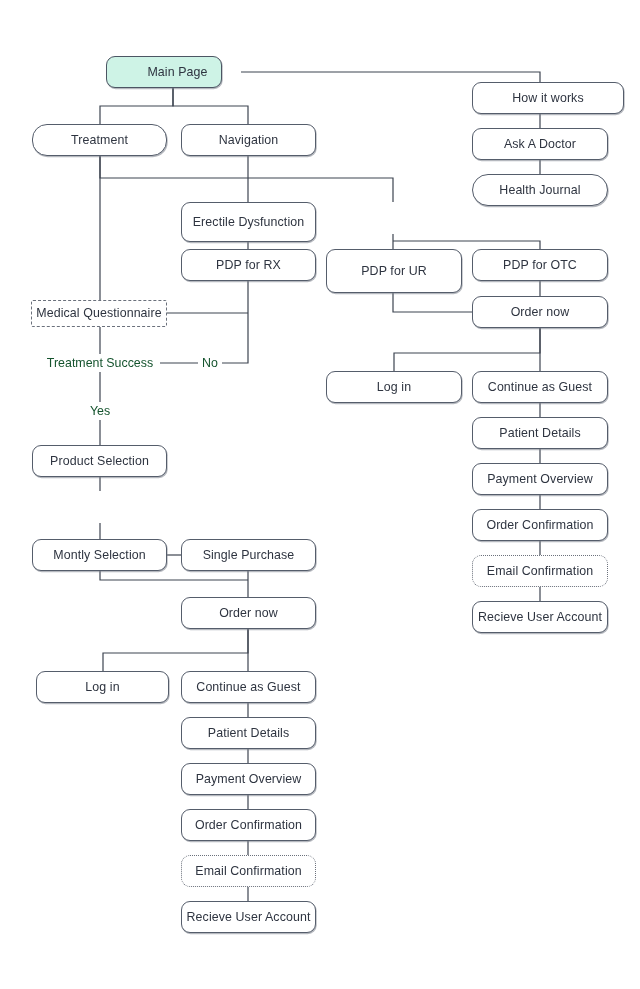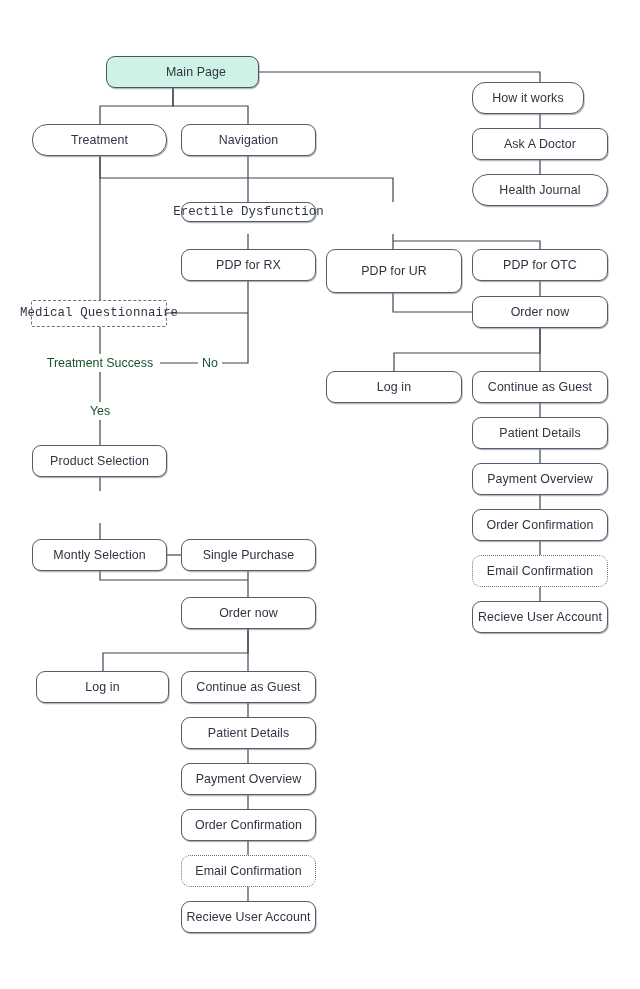--- a/index.html
+++ b/index.html
@@ -111,31 +111,31 @@
       <path d="M248,571 L248,597" class="edge"></path>
       <path d="M248,629 L248,653 L103,653 L103,671" class="edge"></path>
       <path d="M248,629 L248,671" class="edge"></path>
       <path d="M248,703 L248,717" class="edge"></path>
       <path d="M248,749 L248,763" class="edge"></path>
       <path d="M248,795 L248,809" class="edge"></path>
       <path d="M248,841 L248,855" class="edge"></path>
       <path d="M248,887 L248,901" class="edge"></path>
     </svg>
   <div id="node-layer" style="position:absolute;left:0;top:0;width:640px;height:989px;">
-      <div class="node-box mint" style="left: 106px; top: 56px; width: 153px; height: 32px; padding-left: 27px;">Main Page</div>
+      <div class="node-box mint" style="left: 106px; top: 56px; width: 116px; height: 32px; padding-left: 27px;">Main Page</div>
       <div class="node-box" style="left: 32px; top: 124px; width: 135px; height: 32px; border-radius: 15px;">Treatment</div>
       <div class="node-box" style="left: 181px; top: 124px; width: 135px; height: 32px;">Navigation</div>
-      <div class="node-box" style="left: 472px; top: 82px; width: 112px; height: 32px; border-radius: 13px;">How it works</div>
+      <div class="node-box" style="left: 472px; top: 82px; width: 152px; height: 32px;">How it works</div>
       <div class="node-box" style="left: 472px; top: 128px; width: 136px; height: 32px;">Ask A Doctor</div>
       <div class="node-box" style="left: 472px; top: 174px; width: 136px; height: 32px; border-radius: 16px;">Health Journal</div>
-      <div class="node-box" style="left: 181px; top: 202px; width: 135px; height: 20px; font-family: Liberation Mono, monospace;">Erectile Dysfunction</div>
+      <div class="node-box" style="left: 181px; top: 202px; width: 135px; height: 40px;">Erectile Dysfunction</div>
       <div class="node-box" style="left: 181px; top: 249px; width: 135px; height: 32px;">PDP for RX</div>
       <div class="node-box" style="left: 326px; top: 249px; width: 136px; height: 44px;">PDP for UR</div>
       <div class="node-box" style="left: 472px; top: 249px; width: 136px; height: 32px;">PDP for OTC</div>
-      <div class="node-box dashed" style="left: 31px; top: 300px; width: 136px; height: 27px; font-family: Liberation Mono, monospace;">Medical Questionnaire</div>
+      <div class="node-box dashed" style="left: 31px; top: 300px; width: 136px; height: 27px;">Medical Questionnaire</div>
       <div class="node-box" style="left: 472px; top: 296px; width: 136px; height: 32px;">Order now</div>
       <div class="node-box" style="left: 326px; top: 371px; width: 136px; height: 32px;">Log in</div>
       <div class="node-box" style="left: 472px; top: 371px; width: 136px; height: 32px;">Continue as Guest</div>
       <div class="node-box" style="left: 472px; top: 417px; width: 136px; height: 32px;">Patient Details</div>
       <div class="node-box" style="left: 472px; top: 463px; width: 136px; height: 32px;">Payment Overview</div>
       <div class="node-box" style="left: 472px; top: 509px; width: 136px; height: 32px;">Order Confirmation</div>
       <div class="node-box dotted" style="left: 472px; top: 555px; width: 136px; height: 32px;">Email Confirmation</div>
       <div class="node-box" style="left: 472px; top: 601px; width: 136px; height: 32px;">Recieve User Account</div>
       <div class="node-box" style="left: 32px; top: 445px; width: 135px; height: 32px;">Product Selection</div>
       <div class="node-box" style="left: 32px; top: 539px; width: 135px; height: 32px;">Montly Selection</div>

